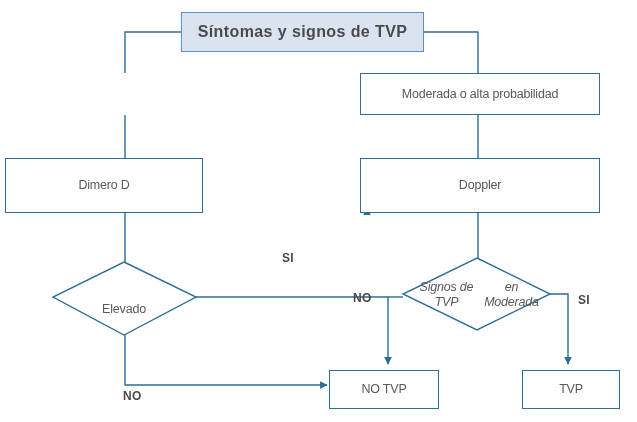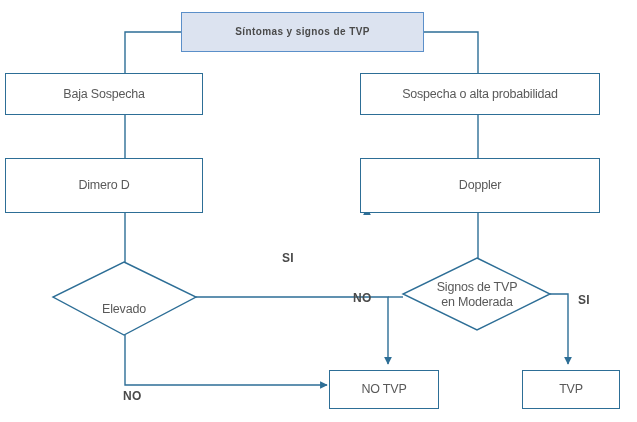--- a/index.html
+++ b/index.html
@@ -34,21 +34,21 @@
     border: 1px solid #2d6e96;
     font-size: 12.5px;
     line-height: 1.15;
     letter-spacing: -0.2px;
     z-index: 2;
   }
   .node.title {
     background: #dce3f0;
     border: 1px solid #5b8fc9;
     font-weight: bold;
-    font-size: 10px;
+    font-size: 16px;
     color: #4a4a4a;
     letter-spacing: 0.4px;
   }
   .diamond-label {
     position: absolute;
     display: flex;
     align-items: center;
     justify-content: center;
     text-align: center;
     color: #595959;
@@ -103,31 +103,30 @@
 
       <path d="M 550 294 L 568 294 L 568 364" marker-end="url(#arrow)"></path>
 
       <polygon points="124,262 196,297 124,335 53,297" fill="#ffffff"></polygon>
       <polygon points="477,258 550,294 477,330 403,294" fill="#ffffff"></polygon>
     </g>
   </svg>
 
   <div class="node title" style="left:181px; top:12px; width:243px; height:40px;">Síntomas y signos de TVP</div>
 
-  <div class="node" style="left:5px; top:73px; width:198px; height:42px;">Baja Sospecha</div>
 
-  <div class="node" style="left:360px; top:73px; width:240px; height:42px;">Sospecha  o alta probabilidad</div>
+  <div class="node" style="left:360px; top:73px; width:240px; height:42px;">Moderada  o alta probabilidad</div>
 
   <div class="node" style="left:360px; top:158px; width:240px; height:55px;">Doppler</div>
 
   <div class="node" style="left:5px; top:158px; width:198px; height:55px;">Dimero D</div>
 
   <div class="diamond-label" style="left:63px; top:296px; width:122px; height:26px;">Elevado</div>
 
-  <div class="diamond-label" style="left:412px; top:275px; width:130px; height:40px; flex-direction:column;">
+  <div class="diamond-label" style="left:412px; top:275px; width:130px; height:40px; flex-direction:row;font-style:italic;">
     <span>Signos de TVP</span>
     <span>en Moderada</span>
   </div>
 
   <div class="node" style="left:522px; top:370px; width:98px; height:39px;">TVP</div>
 
   <div class="node" style="left:329px; top:370px; width:110px; height:39px;">NO TVP</div>
 
   <div class="edge-label" style="left:282px; top:251px;">SI</div>
 

